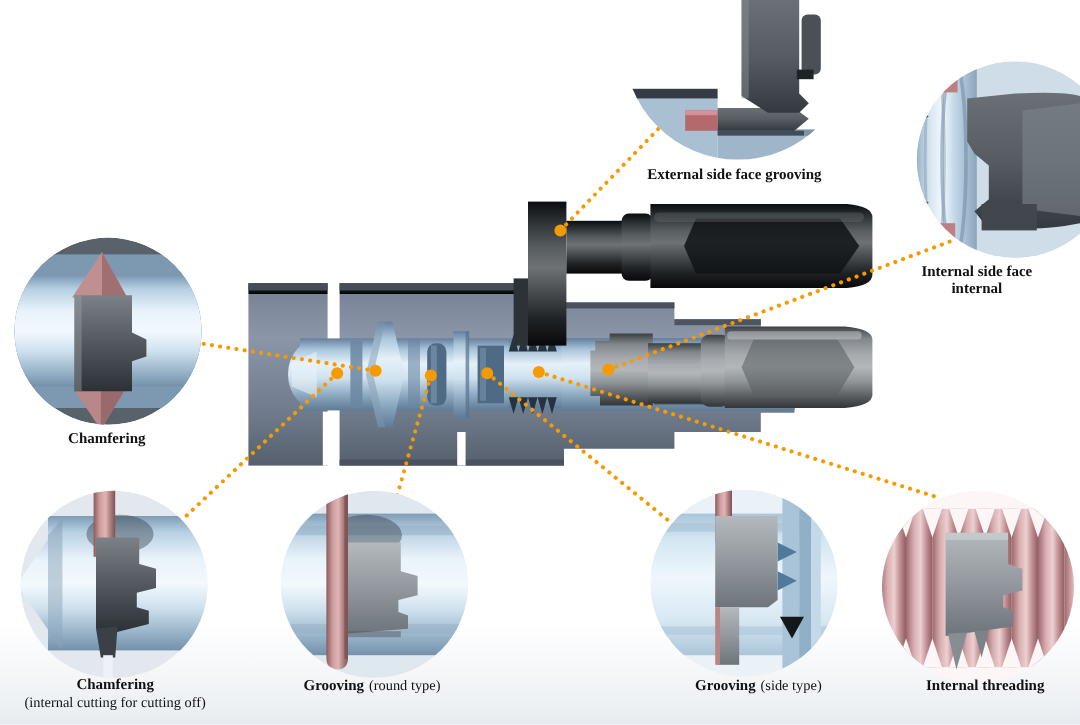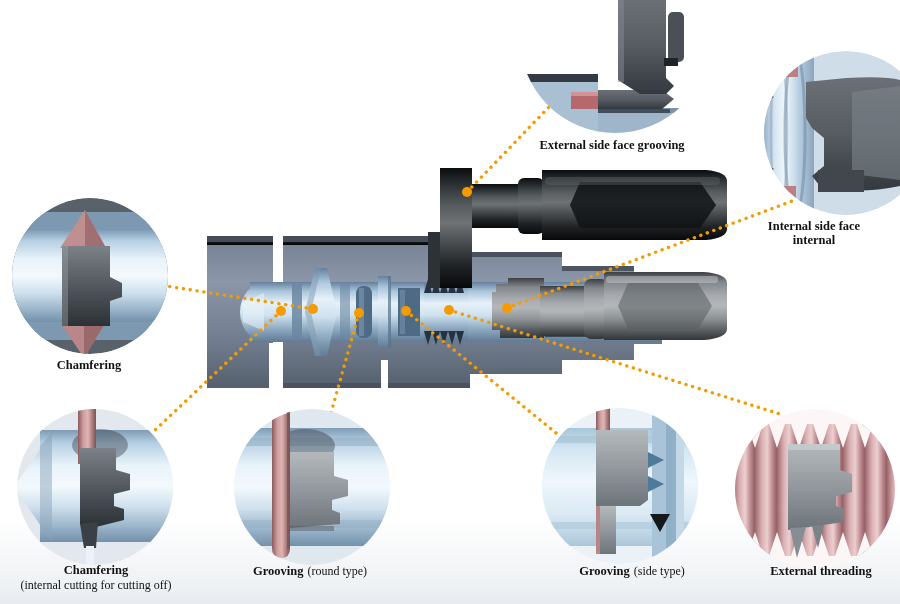--- a/index.html
+++ b/index.html
@@ -346,16 +346,16 @@
 
 <div class="lbl inline-sub" style="left:220px;top:565px;width:180px;">
   <span class="b">Grooving</span><span class="r">(round type)</span>
 </div>
 
 <div class="lbl inline-sub" style="left:542px;top:565px;width:180px;">
   <span class="b">Grooving</span><span class="r">(side type)</span>
 </div>
 
 <div class="lbl" style="left:731px;top:565px;width:180px;">
-  <span class="b">External threading</span>
+  <span class="b">Internal threading</span>
 </div>
 
 </div>
 
 </body></html>

